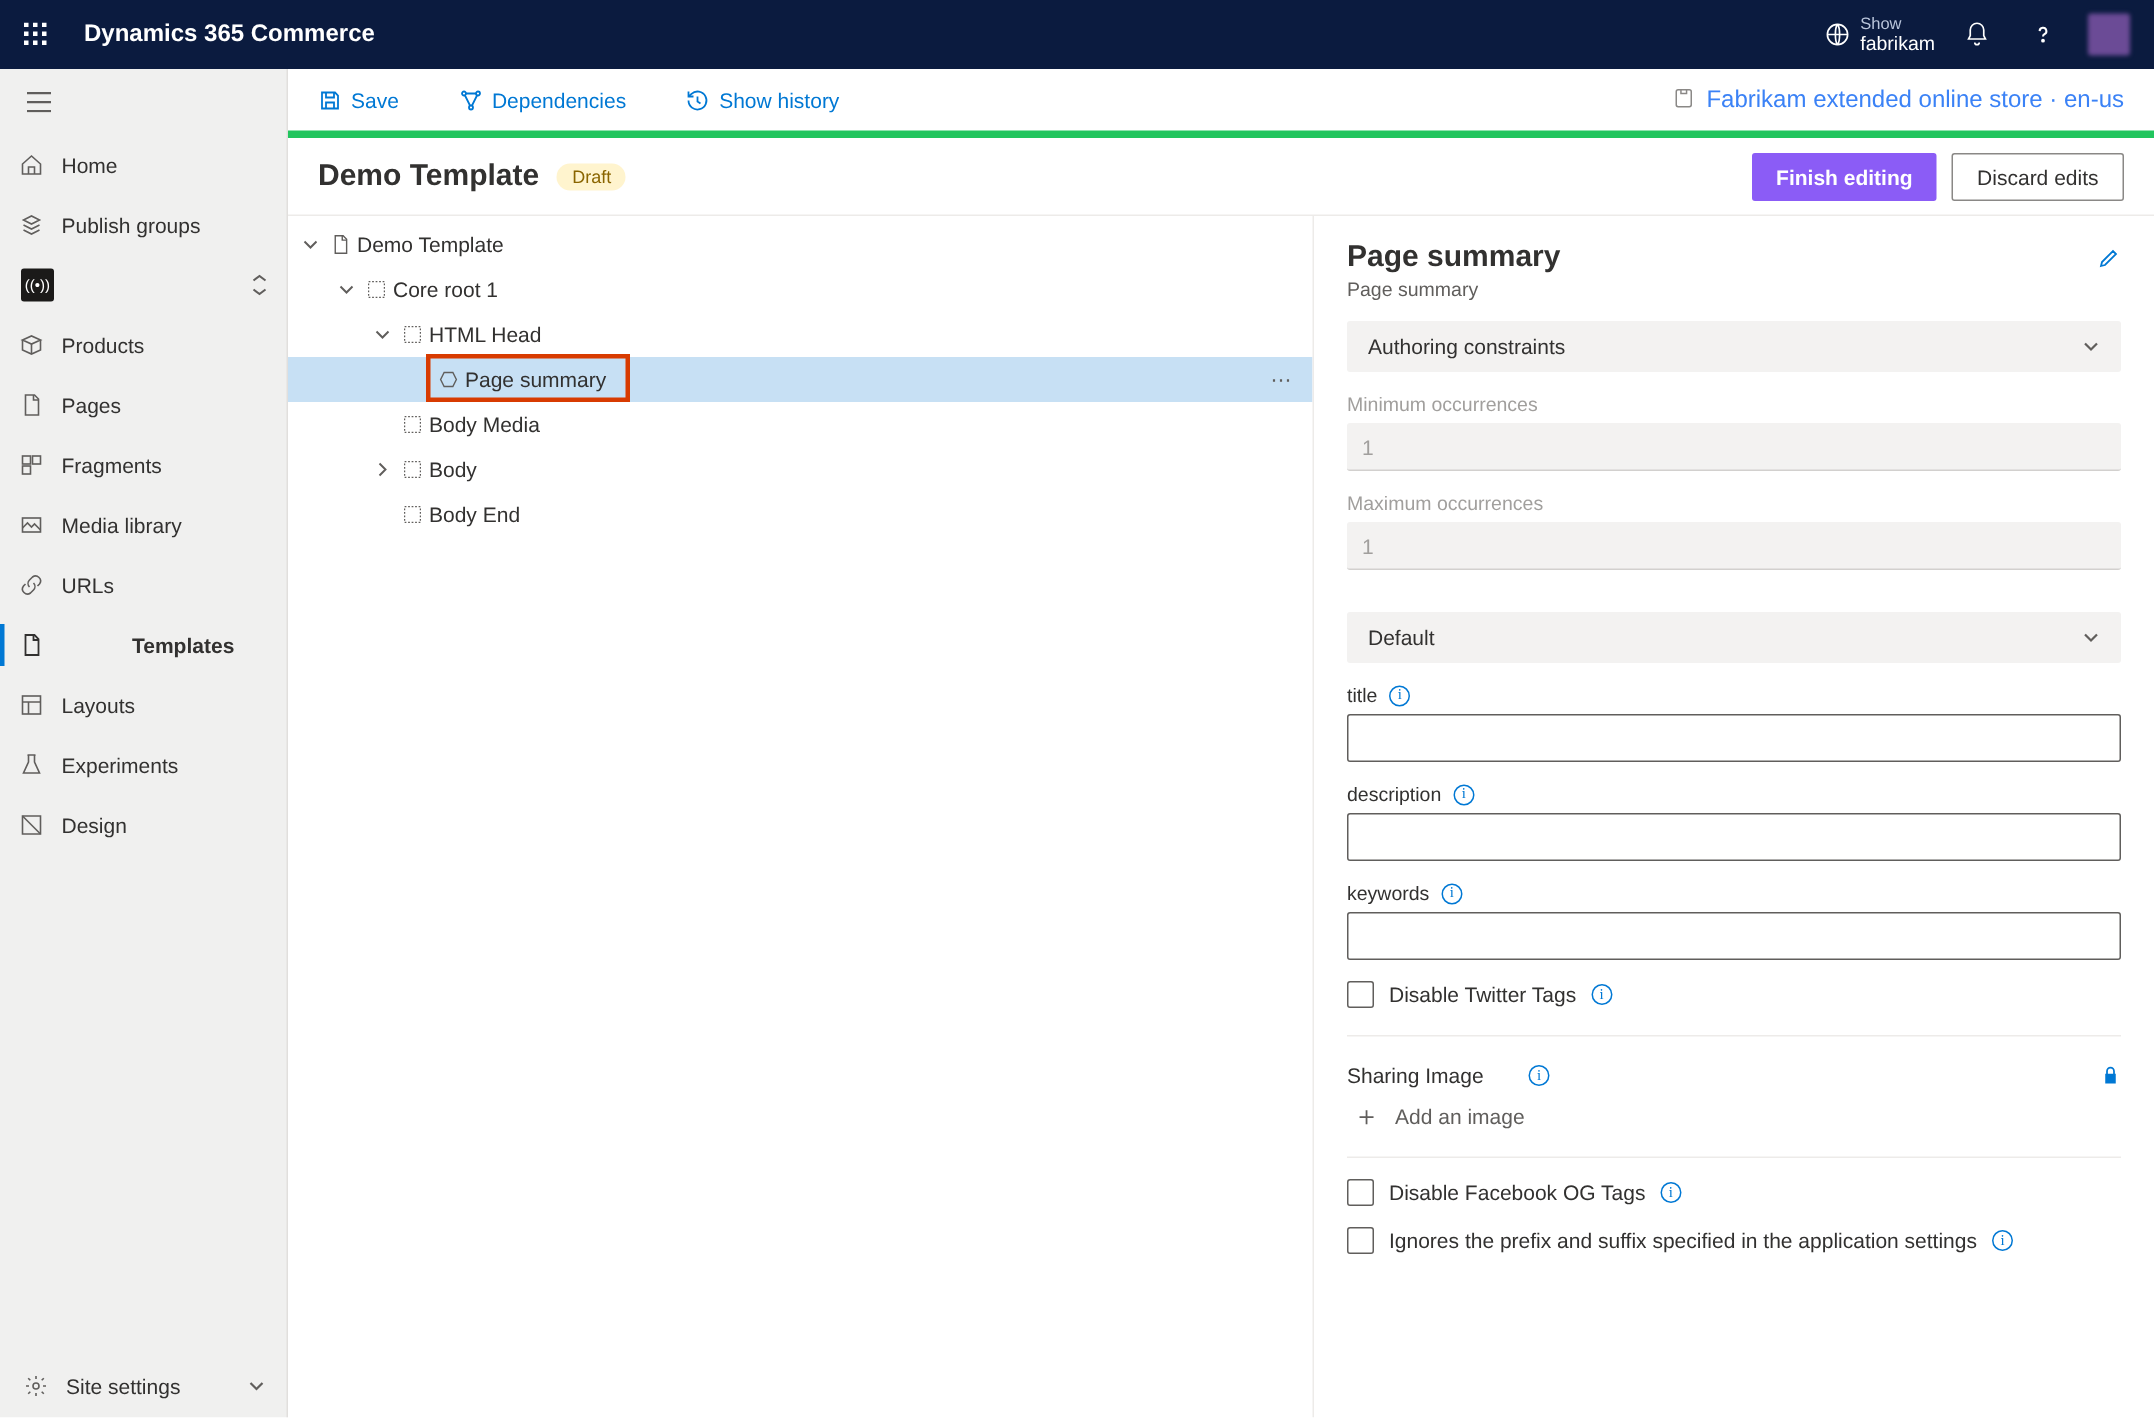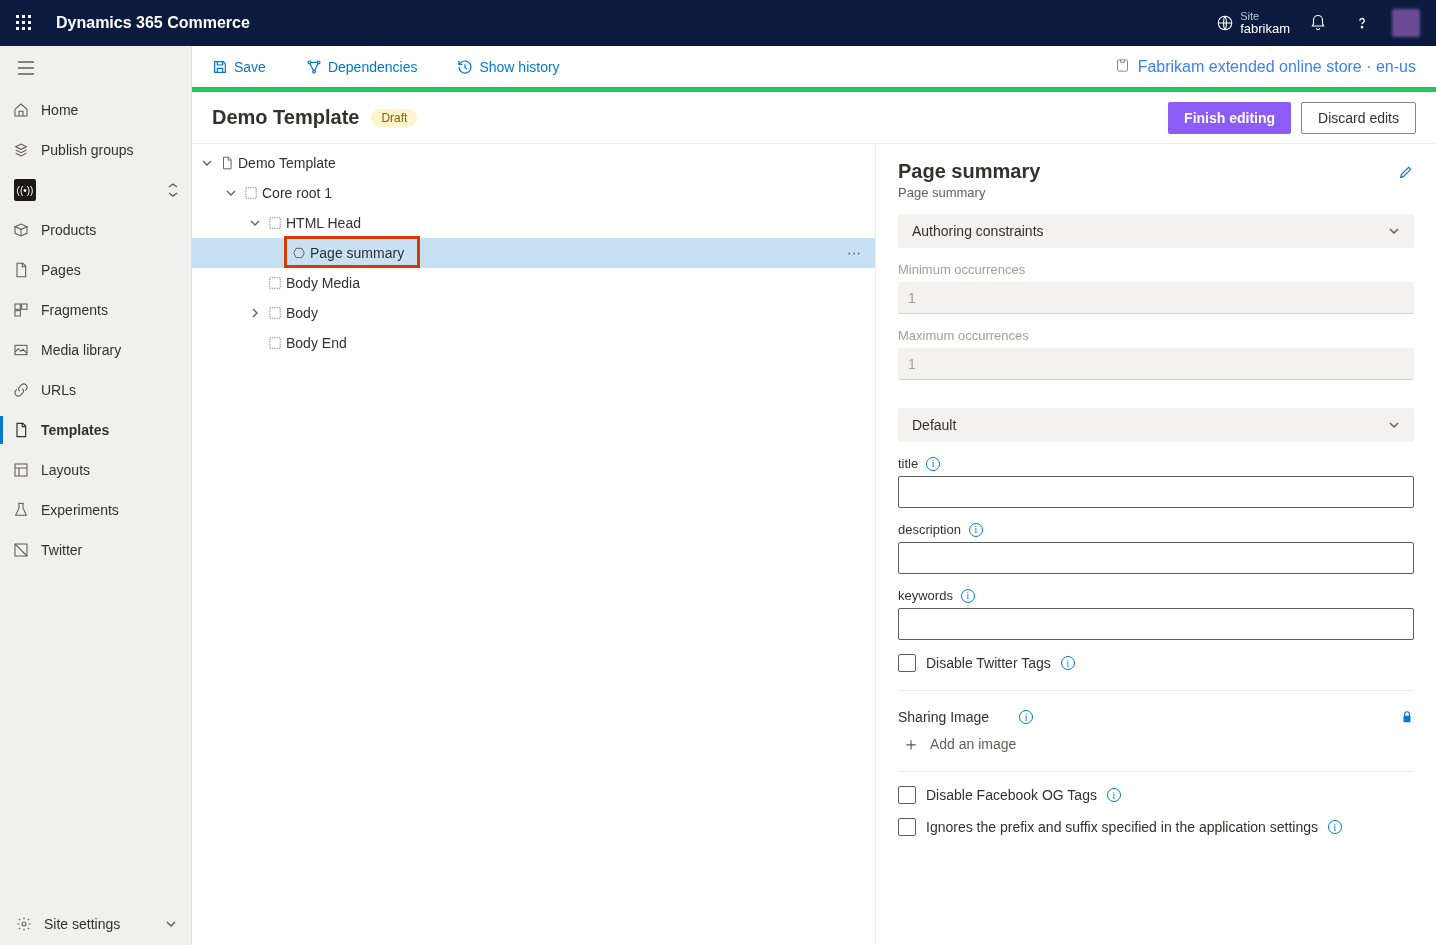--- a/index.html
+++ b/index.html
@@ -38,21 +38,21 @@
       width: 192px;
       background:#f0f0ef;
       border-right:1px solid #e1dfdd;
       display:flex;
       flex-direction:column;
     }
     .sidebar-hamburger { height:44px; display:flex; align-items:center; padding-left:18px; cursor:pointer; color:#605e5c;}
     .nav-list { padding:0; flex:1; }
     .nav-item { height:40px; display:flex; align-items:center; padding-left:13px; cursor:pointer; color:#323130; position:relative;}
     .nav-item .nav-icon { width:28px; display:flex; justify-content:flex-start; color:#605e5c;}
-    .nav-item.active { font-weight:600; }
+    .nav-item.active { font-weight:600;gap:47px; }
     .nav-item.active::before { content:""; position:absolute; left:0; top:6px; bottom:6px; width:3px; background:#0078d4;}
     .nav-item.dark-box .nav-icon-box { background:#1b1a19; width:22px; height:22px; border-radius:2px; display:flex; align-items:center; justify-content:center; color:#fff; font-size:10px; margin-right:6px;}
     .nav-item.dark-box { padding-left:14px; }
     .nav-item .collapse-chev { margin-left:auto; margin-right:12px; color:#605e5c;}
     .sidebar-footer { height:44px; display:flex; align-items:center; padding-left:16px; cursor:pointer; border-top:1px solid #e1dfdd00;}
     .sidebar-footer .nav-icon { width:28px; color:#605e5c;}
     .sidebar-footer .chev { margin-left:auto; margin-right:14px; color:#605e5c;}
 
     
     .main-col { flex:1; display:flex; flex-direction:column; }
@@ -127,21 +127,21 @@
       </svg>
   </div>
   <div class="brand">Dynamics 365 Commerce</div>
   <div class="top-header-spacer"></div>
   <div class="site-switch">
     <svg width="18" height="18" viewBox="0 0 24 24" fill="none" stroke="#fff" stroke-width="1.5">
         <circle cx="12" cy="12" r="9"></circle>
         <path d="M3 12h18M12 3c2.5 3 2.5 15 0 18M12 3c-2.5 3-2.5 15 0 18"></path>
       </svg>
     <div class="site-switch-text">
-      <span class="l1">Site</span>
+      <span class="l1">Show</span>
       <span class="l2">fabrikam</span>
     </div>
   </div>
   <div class="top-icon">
     <svg width="18" height="18" viewBox="0 0 24 24" fill="none" stroke="#fff" stroke-width="1.5">
         <path d="M6 8a6 6 0 1 1 12 0v5l1.5 3h-15L6 13z"></path>
         <path d="M10 19a2 2 0 0 0 4 0"></path>
       </svg>
   </div>
   <div class="top-icon">
@@ -261,21 +261,21 @@
           </span>
         <span>Experiments</span>
       </div>
       <div class="nav-item">
         <span class="nav-icon">
             <svg width="16" height="16" viewBox="0 0 24 24" fill="none" stroke="#605e5c" stroke-width="1.6">
               <path d="M3 3h18v18H3z"></path>
               <path d="M3 3l18 18"></path>
             </svg>
           </span>
-        <span>Twitter</span>
+        <span>Design</span>
       </div>
     </div>
     <div class="sidebar-footer">
       <span class="nav-icon">
           <svg width="16" height="16" viewBox="0 0 24 24" fill="none" stroke="#605e5c" stroke-width="1.6">
             <circle cx="12" cy="12" r="3"></circle>
             <path d="M12 2v3M12 19v3M4.2 4.2l2.1 2.1M17.7 17.7l2.1 2.1M2 12h3M19 12h3M4.2 19.8l2.1-2.1M17.7 6.3l2.1-2.1"></path>
           </svg>
         </span>
       <span>Site settings</span>

